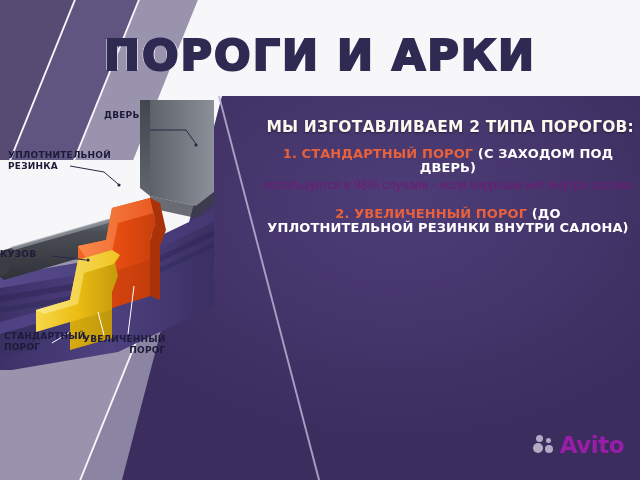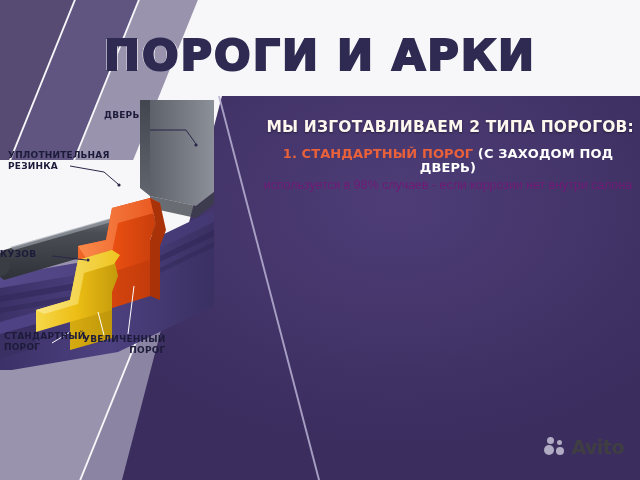--- a/index.html
+++ b/index.html
@@ -203,23 +203,23 @@
     display: block;
     border-radius: 50%;
     background: #bcb7cc;
   }
   #avito-dots i.d1 { width: 10px; height: 10px; left: 0;    top: 8px;  }
   #avito-dots i.d2 { width: 7px;  height: 7px;  left: 3px;  top: 0;    }
   #avito-dots i.d3 { width: 8px;  height: 8px;  left: 12px; top: 10px; }
   #avito-dots i.d4 { width: 5px;  height: 5px;  left: 13px; top: 3px;  }
   #avito-word {
     font-family: "DejaVu Sans", sans-serif;
-    font-size: 19px;
-    font-weight: bold;
-    color: #404040;
+    font-size: 23px;
+    font-weight: bold;
+    color: #a21caf;
     letter-spacing: -.5px;
   }
 </style>
 </head>
 <body>
 
 <div id="poster">
 
   <div class="diag tl-band tl-b1"></div>
   <div class="diag tl-band tl-b2"></div>
@@ -330,41 +330,45 @@
         <path d="M104 235 L98 212"></path>
         <path d="M128 234 L134 186"></path>
       </g>
       <circle cx="196" cy="45" r="1.6" fill="#2a2748"></circle>
       <circle cx="119" cy="85" r="1.6" fill="#2a2748"></circle>
       <circle cx="88" cy="160" r="1.6" fill="#2a2748"></circle>
     </svg>
   </div>
 
   <div class="lbl" id="lbl-door">ДВЕРЬ</div>
-  <div class="lbl" id="lbl-seal">УПЛОТНИТЕЛЬНАЯ
+  <div class="lbl" id="lbl-seal">УПЛОТНИТЕЛЬНОЙ
 РЕЗИНКА</div>
   <div class="lbl" id="lbl-body">КУЗОВ</div>
   <div class="lbl" id="lbl-standard">СТАНДАРТНЫЙ
 ПОРОГ</div>
   <div class="lbl" id="lbl-enlarged">УВЕЛИЧЕННЫЙ
 ПОРОГ</div>
 
   <div id="content">
 
     <h1 id="headline">МЫ ИЗГОТАВЛИВАЕМ 2 ТИПА ПОРОГОВ:</h1>
 
     <div class="item">
       <p class="item-head">
         <span class="hl">1.</span><span class="hl">&nbsp;</span><span class="hl">СТАНДАРТНЫЙ ПОРОГ</span>
         <span>(С ЗАХОДОМ ПОД ДВЕРЬ)</span>
       </p>
       <p class="item-body centerish">используется в 98% случаев - если коррозии нет внутри салона</p>
     </div>
 
     <div class="item">
+      <p class="item-head">
+        <span class="hl">2.</span><span class="hl">&nbsp;</span><span class="hl">УВЕЛИЧЕННЫЙ ПОРОГ</span>
+        <span>(ДО УПЛОТНИТЕЛЬНОЙ РЕЗИНКИ ВНУТРИ САЛОНА)</span>
+      </p>
     </div>
 
   </div>
 
   <div id="avito">
     <span id="avito-dots">
       <i class="d1"></i>
         <i class="d2"></i>
         <i class="d3"></i>
         <i class="d4"></i>

